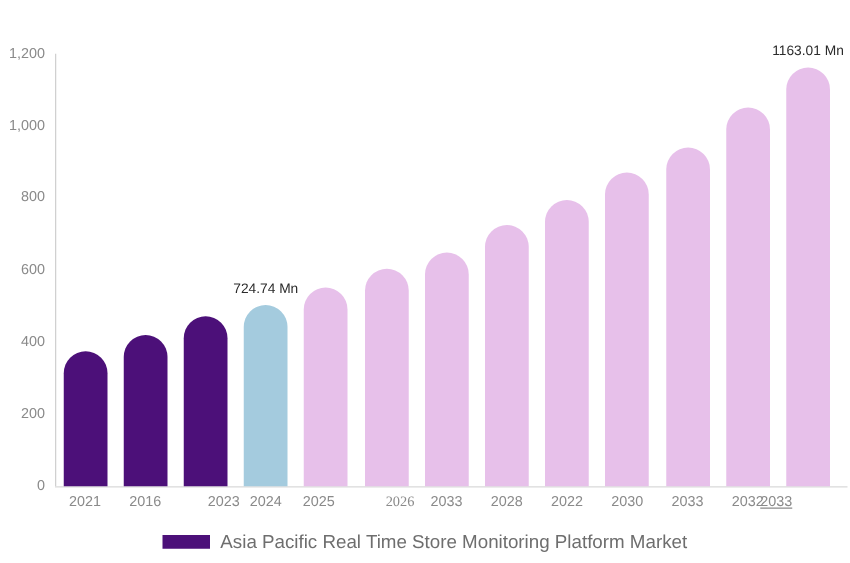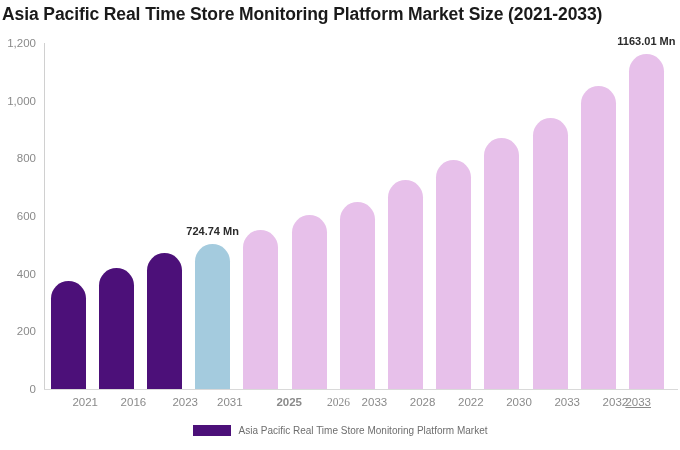--- a/index.html
+++ b/index.html
@@ -83,31 +83,31 @@
     width: 35px;
     border-top-left-radius: 17.5px;
     border-top-right-radius: 17.5px;
   }
   .bar.historic { background: #4c1079; }
   .bar.base     { background: #a4cbde; }
   .bar.forecast { background: #e7c0ea; }
   .bar-label {
     position: absolute;
     font-size: 11px;
-    font-weight: bold;
+    font-weight: normal;
     color: #2b2b2b;
     white-space: nowrap;
     transform: translateX(-50%);
   }
   
   .x-tick {
     position: absolute;
     top: 396px;
     width: 60px;
-    text-align: right;
+    text-align: center;
     font-size: 11.5px;
     color: #8a8a8a;
     transform: translateX(-50%);
   }
   
   #legend {
     position: absolute;
     left: 0;
     right: 0;
     top: 425px;
@@ -115,30 +115,29 @@
     justify-content: center;
     align-items: center;
     gap: 8px;
   }
   #legend-swatch {
     width: 38px;
     height: 11px;
     background: #4c1079;
   }
   #legend-label {
-    font-size: 10px;
+    font-size: 15px;
     color: #6e6e6e;
   }
 </style>
 </head>
 <body>
 
 <div id="chart-root">
 
-  <div id="chart-title">Asia Pacific Real Time Store Monitoring Platform Market Size (2021-2033)</div>
 
   <div id="y-axis-line"></div>
   <div id="x-axis-line"></div>
 
   <div id="y-ticks">
       <div class="y-tick" style="top: 389px;">0</div>
       <div class="y-tick" style="top: 331.333px;">200</div>
       <div class="y-tick" style="top: 273.667px;">400</div>
       <div class="y-tick" style="top: 216px;">600</div>
       <div class="y-tick" style="top: 158.333px;">800</div>
@@ -158,23 +157,23 @@
       <div class="bar forecast" style="left: 392.1px; height: 228.937px;"></div>
       <div class="bar forecast" style="left: 440.3px; height: 250.85px;"></div>
       <div class="bar forecast" style="left: 488.5px; height: 271.033px;"></div>
       <div class="bar forecast" style="left: 536.7px; height: 302.75px;"></div>
       <div class="bar forecast" style="left: 584.9px; height: 335.335px;"></div>
     </div>
 
   <div id="x-ticks-holder">
       <div class="x-tick" style="left: 68px;">2021</div>
       <div class="x-tick" style="left: 116.2px;">2016</div>
-      <div class="x-tick" style="left: 168px;">2023</div>
-      <div class="x-tick" style="left: 212.6px;">2031</div>
-      <div class="x-tick" style="left: 272px; font-weight: bold;">2025</div>
+      <div class="x-tick" style="left: 179px;">2023</div>
+      <div class="x-tick" style="left: 212.6px;">2024</div>
+      <div class="x-tick" style="left: 255px;">2025</div>
       <div class="x-tick" style="left: 320px; font-family: Liberation Serif, serif;">2026</div>
       <div class="x-tick" style="left: 357.2px;">2033</div>
       <div class="x-tick" style="left: 405.4px;">2028</div>
       <div class="x-tick" style="left: 453.6px;">2022</div>
       <div class="x-tick" style="left: 501.8px;">2030</div>
       <div class="x-tick" style="left: 550px;">2033</div>
       <div class="x-tick" style="left: 598.2px;">2032</div>
       <div class="x-tick" style="left: 621px; text-decoration: underline;">2033</div>
     </div>
 

